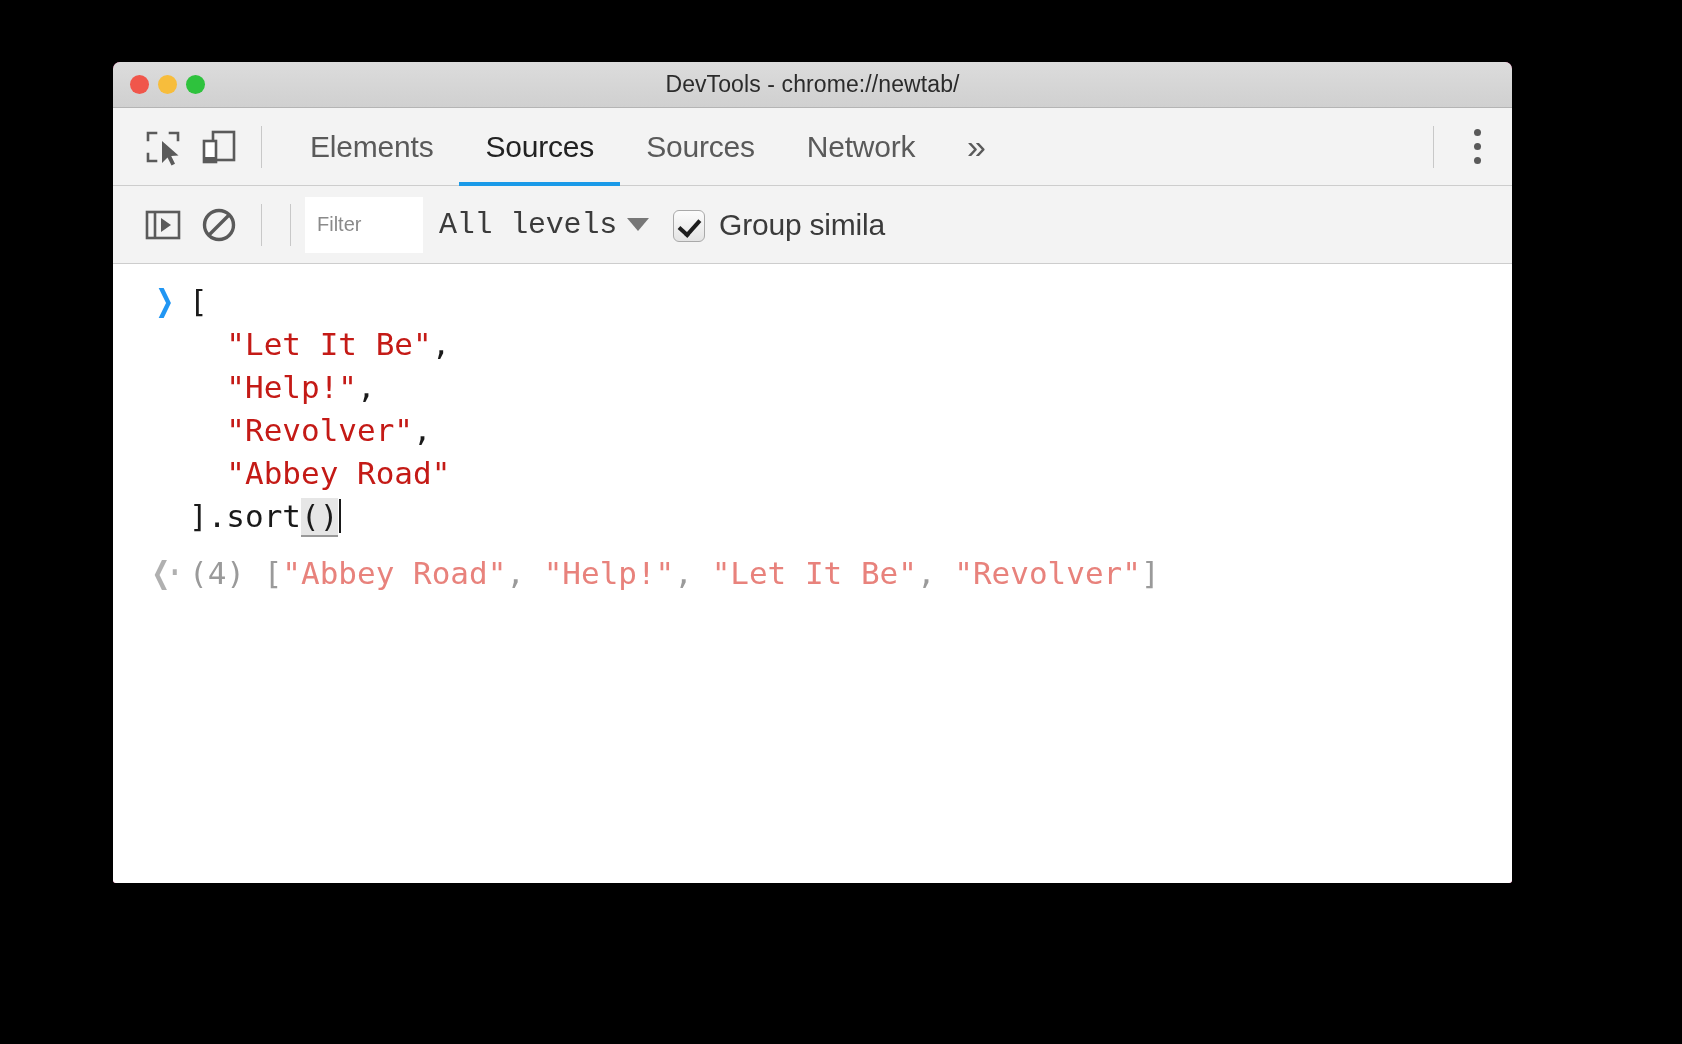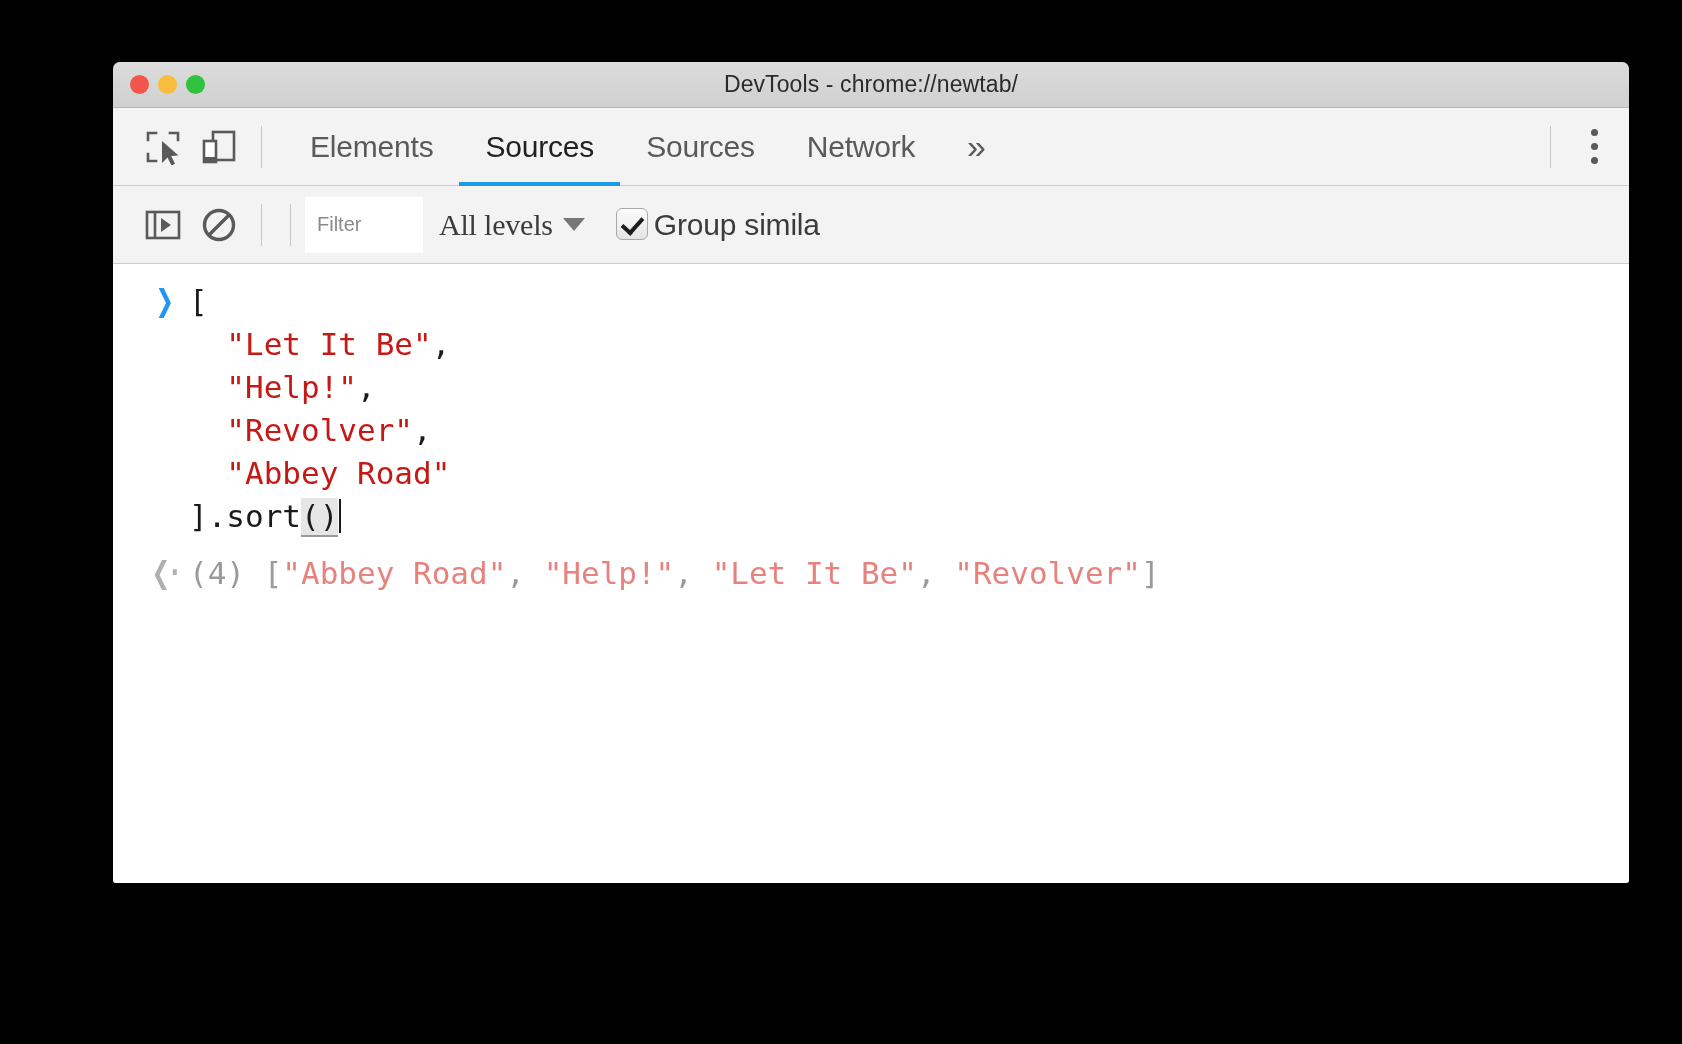--- a/index.html
+++ b/index.html
@@ -18,21 +18,21 @@
     width: 1682px;
     height: 1044px;
     background: #000000;
   }
 
   
   .window {
     position: absolute;
     left: 113px;
     top: 62px;
-    width: 1516px;
+    width: 1399px;
     height: 821px;
     background: #ec4899;
     border-radius: 7px 7px 3px 3px;
     overflow: hidden;
     box-shadow: 0 2px 18px rgba(0,0,0,0.55);
   }
 
   
   .titlebar {
     position: relative;
@@ -220,32 +220,32 @@
     color: #8a8a8a;
     box-sizing: border-box;
   }
   .filter-input::placeholder { color: #8a8a8a; opacity: 1; }
 
   .levels {
     display: flex;
     align-items: center;
     height: 56px;
     padding: 0 12px 0 16px;
-    font-family: Liberation Serif, serif;
+    font-family: Liberation Mono, monospace;
     font-size: 30px;
     color: #3b3b3b;
     white-space: nowrap;
     letter-spacing: -0.2px;
   }
 
   .group-similar {
     display: flex;
-    align-items: flex-start;
-    gap: 6px;
-    margin-left: 19px;
+    align-items: flex-end;
+    gap: 14px;
+    margin-left: 12px;
     white-space: nowrap;
   }
   .checkbox {
     width: 32px;
     height: 32px;
     border-radius: 6px;
     background: linear-gradient(to bottom, #fcfcfc, #e4e4e4);
     border: 1px solid #a9a9a9;
     position: relative;
     flex: 0 0 auto;

